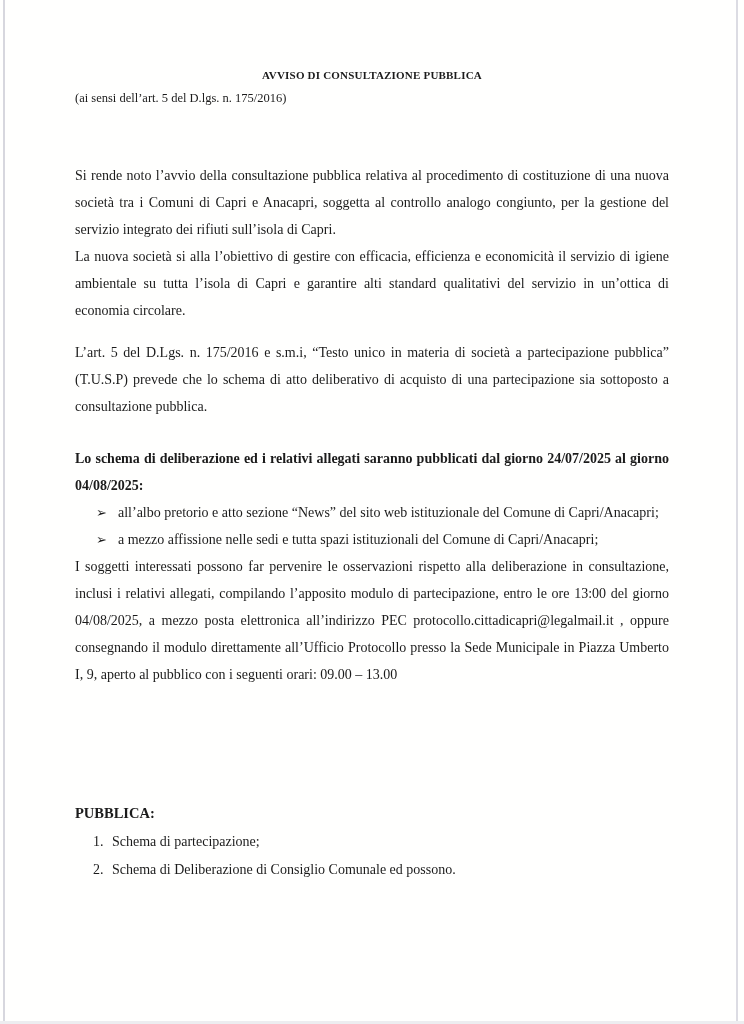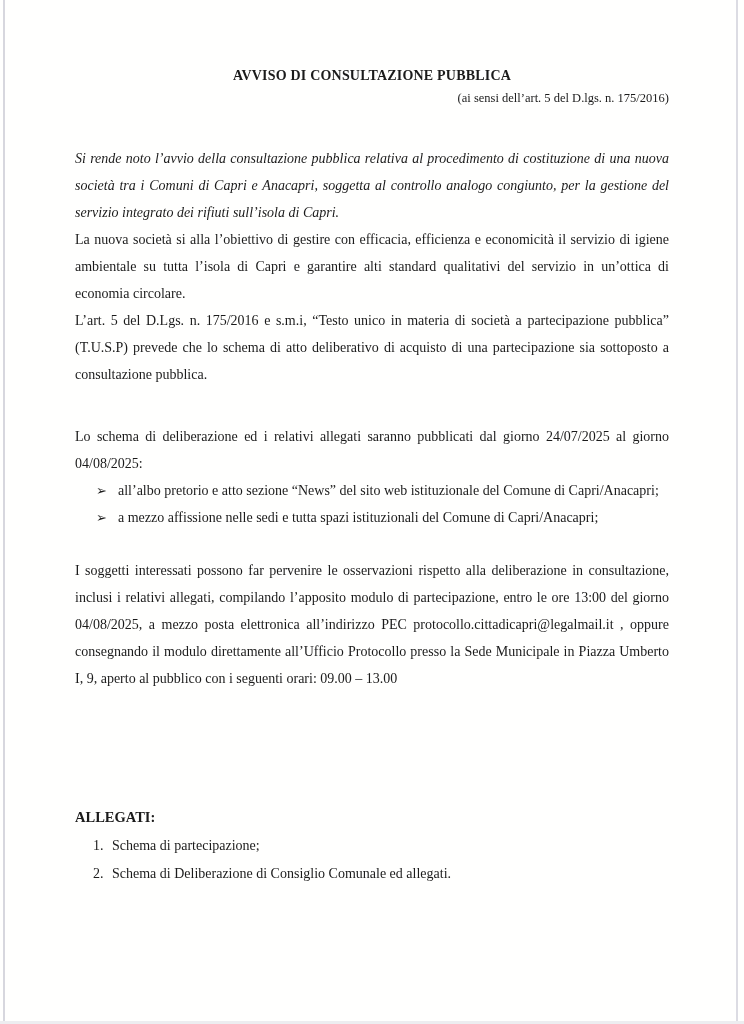--- a/index.html
+++ b/index.html
@@ -34,43 +34,43 @@
     width: 744px; height: 3px;
     background: #ededf0;
   }
   .content {
     position: absolute;
     left: 75px;
     top: 0;
     width: 594px;
   }
   .title {
-    font-size: 14px;
+    font-size: 11px;
     font-weight: bold;
     text-align: center;
     margin: 64px 0 0 0;
     letter-spacing: 0.2px;
     line-height: 23px;
   }
   .subtitle {
     font-size: 12.5px;
-    text-align: right;
+    text-align: left;
     margin-top: 4px;
     line-height: 15px;
   }
   .para {
     font-size: 14px;
     line-height: 27px;
     text-align: justify;
     margin: 0;
   }
-  .para.first   { margin-top: 39px; font-style: italic; }
-  .para.gap-sm  { }
-  .para.gap-md  { margin-top: 35px; }
-  .para.gap-obs { margin-top: 26px; }
+  .para.first   { margin-top: 56px; }
+  .para.gap-sm  { margin-top: 15px; }
+  .para.gap-md  { margin-top: 25px; font-weight: bold; }
+  .para.gap-obs { }
   ul.bullets {
     list-style: none;
     margin: 0;
     padding: 0;
   }
   ul.bullets li {
     position: relative;
     padding-left: 43px;
     font-size: 14px;
     line-height: 27px;
@@ -132,27 +132,27 @@
         <span>all’albo pretorio e atto sezione “News” del sito web istituzionale del Comune di Capri/Anacapri;</span>
       </li>
       <li>
         <span class="bullet-glyph">➢</span>
         <span>a mezzo affissione nelle sedi e tutta spazi istituzionali del Comune di Capri/Anacapri;</span>
       </li>
     </ul>
 
     <p class="para gap-obs">I soggetti interessati possono far pervenire le osservazioni rispetto alla deliberazione in consultazione, inclusi i relativi allegati, compilando l’apposito modulo di partecipazione, entro le ore 13:00 del giorno 04/08/2025, a mezzo posta elettronica all’indirizzo PEC protocollo.cittadicapri@legalmail.it , oppure consegnando il modulo direttamente all’Ufficio Protocollo presso la Sede Municipale in Piazza Umberto I, 9, aperto al pubblico con i seguenti orari: 09.00 – 13.00</p>
 
-    <h2 class="allegati">ALLEGATI:</h2>
+    <h2 class="allegati">PUBBLICA:</h2>
 
     <ol class="numbered">
       <li>
         <span class="num">1.</span>
         <span>Schema di partecipazione;</span>
       </li>
       <li>
         <span class="num">2.</span>
-        <span>Schema di Deliberazione di Consiglio Comunale ed allegati.</span>
+        <span>Schema di Deliberazione di Consiglio Comunale ed possono.</span>
       </li>
     </ol>
 
   </div>
 </div>
 
 </body></html>

